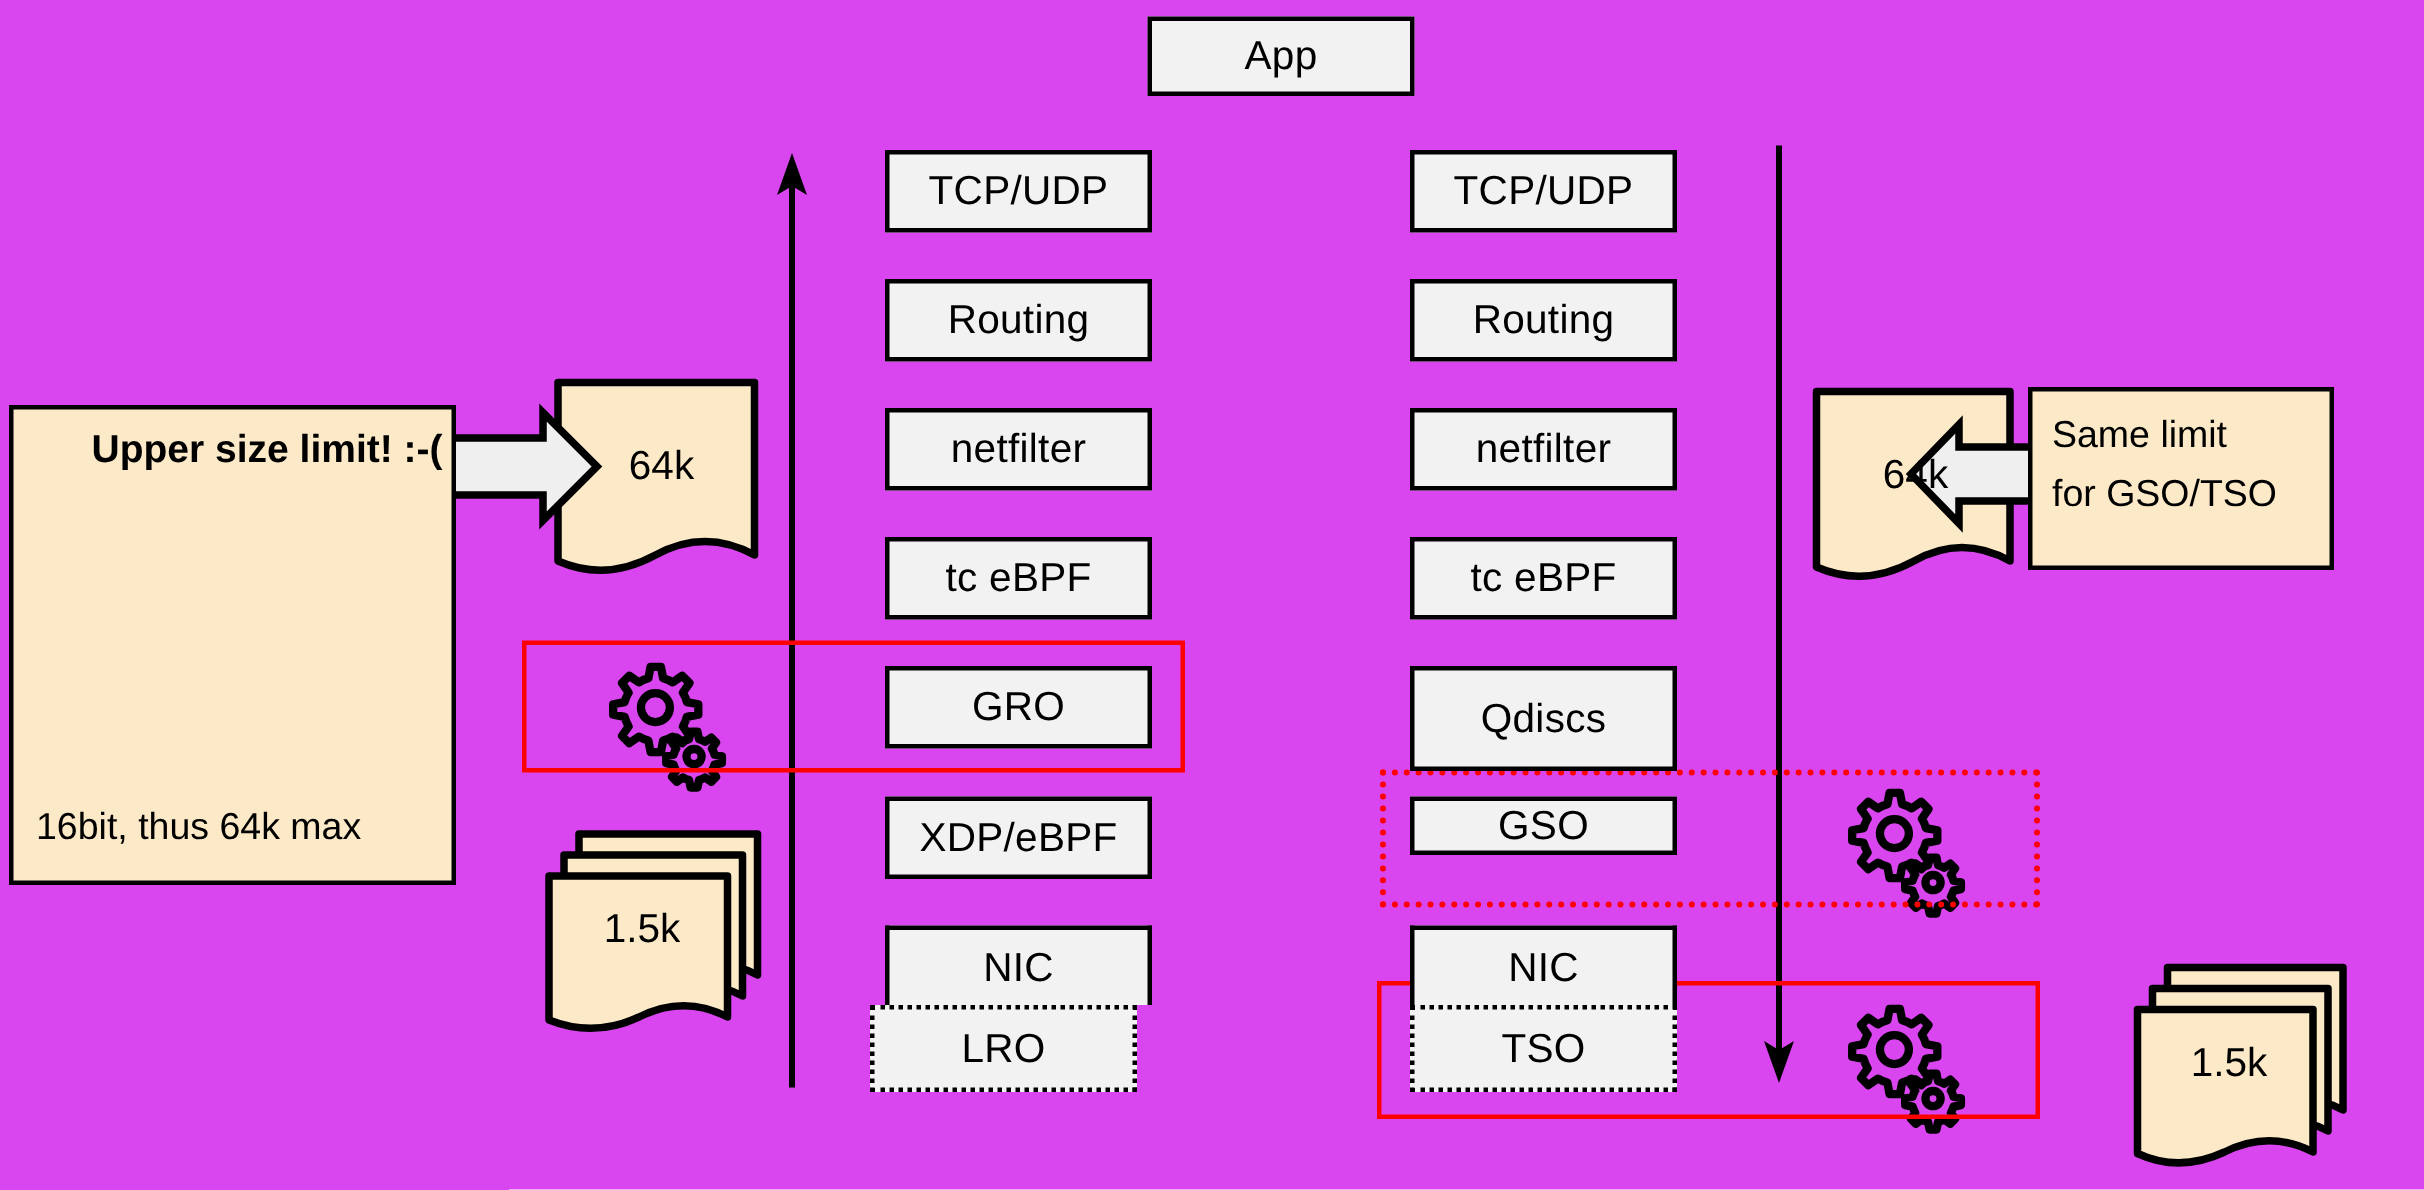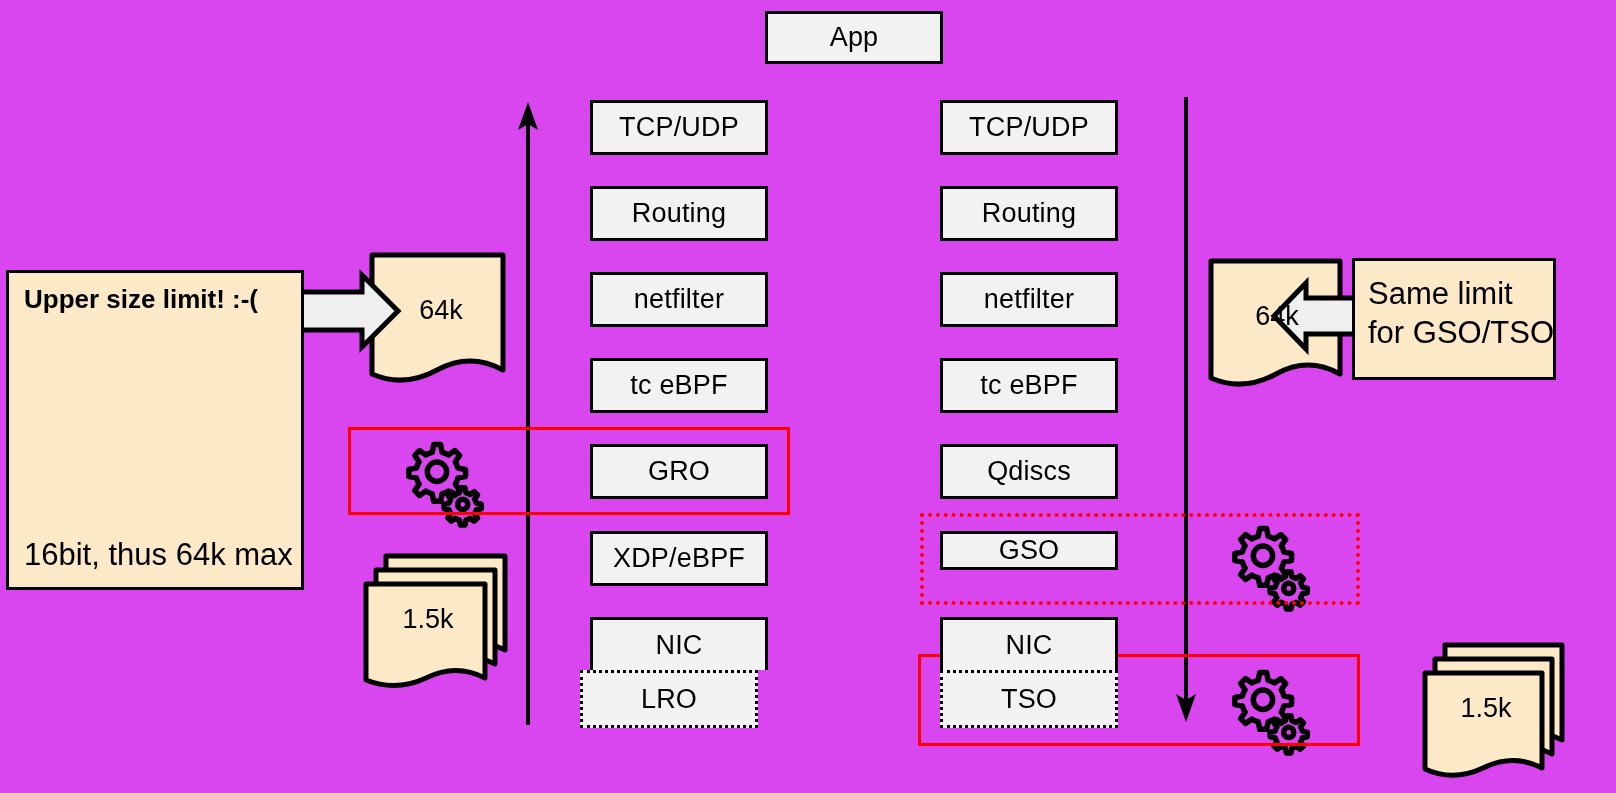--- a/index.html
+++ b/index.html
@@ -26,26 +26,26 @@
   
   .cream{
     background:#FCE9C8;
     border:3px solid #000;
     box-sizing:border-box;
   }
 
   
   .note-text{
     position:absolute;
-    font-size:31px;
+    font-size:25px;
     color:#000;
     line-height:1.30;
     white-space:pre-line;
   }
-  .note-title{font-weight:bold;font-size:26px;}
+  .note-title{font-weight:bold;font-size:26px;margin-left:37px;}
 
   
   .redbox{position:absolute;box-sizing:border-box;border:3px solid #FF0000;background:transparent;}
   .redbox.dotted{border:4px dotted #FF0000;}
 
   
   svg.layer{position:absolute;left:0;top:0;width:1616px;height:793px;overflow:visible;pointer-events:none;}
 
   .doclabel{
     position:absolute;font-size:27px;color:#000;
@@ -146,21 +146,21 @@
   <div class="node gbox" style="left:590px;top:358px;width:178px;height:55px;">tc eBPF</div>
   <div class="node gbox" style="left:590px;top:444px;width:178px;height:55px;">GRO</div>
   <div class="node gbox" style="left:590px;top:531px;width:178px;height:55px;">XDP/eBPF</div>
   <div class="node gbox nic" style="left:590px;top:617px;width:178px;height:53px;">NIC</div>
   <div class="node gbox dotted" style="left:580px;top:670px;width:178px;height:58px;">LRO</div>
 
   <div class="node gbox" style="left:940px;top:100px;width:178px;height:55px;">TCP/UDP</div>
   <div class="node gbox" style="left:940px;top:186px;width:178px;height:55px;">Routing</div>
   <div class="node gbox" style="left:940px;top:272px;width:178px;height:55px;">netfilter</div>
   <div class="node gbox" style="left:940px;top:358px;width:178px;height:55px;">tc eBPF</div>
-  <div class="node gbox" style="left:940px;top:444px;width:178px;height:55px;">Qdiscs</div>
+  <div class="node gbox" style="left:940px;top:444px;width:178px;height:70px;">Qdiscs</div>
   <div class="node gbox" style="left:940px;top:531px;width:178px;height:39px;">GSO</div>
   <div class="node gbox nic" style="left:940px;top:617px;width:178px;height:53px;">NIC</div>
   <div class="node gbox dotted" style="left:940px;top:670px;width:178px;height:58px;">TSO</div>
 
   <div class="node cream" style="left:6px;top:270px;width:298px;height:320px;"></div>
   <div class="note-text note-title" style="left:24px;top:283px;width:268px;">Upper size limit! :-(</div>
   <div class="note-text" style="left:24px;top:535px;width:275px;">16bit, thus 64k max</div>
 
   <div class="node cream" style="left:1352px;top:258px;width:204px;height:122px;"></div>
   <div class="note-text" style="left:1368px;top:274px;width:190px;">Same limit</div>

